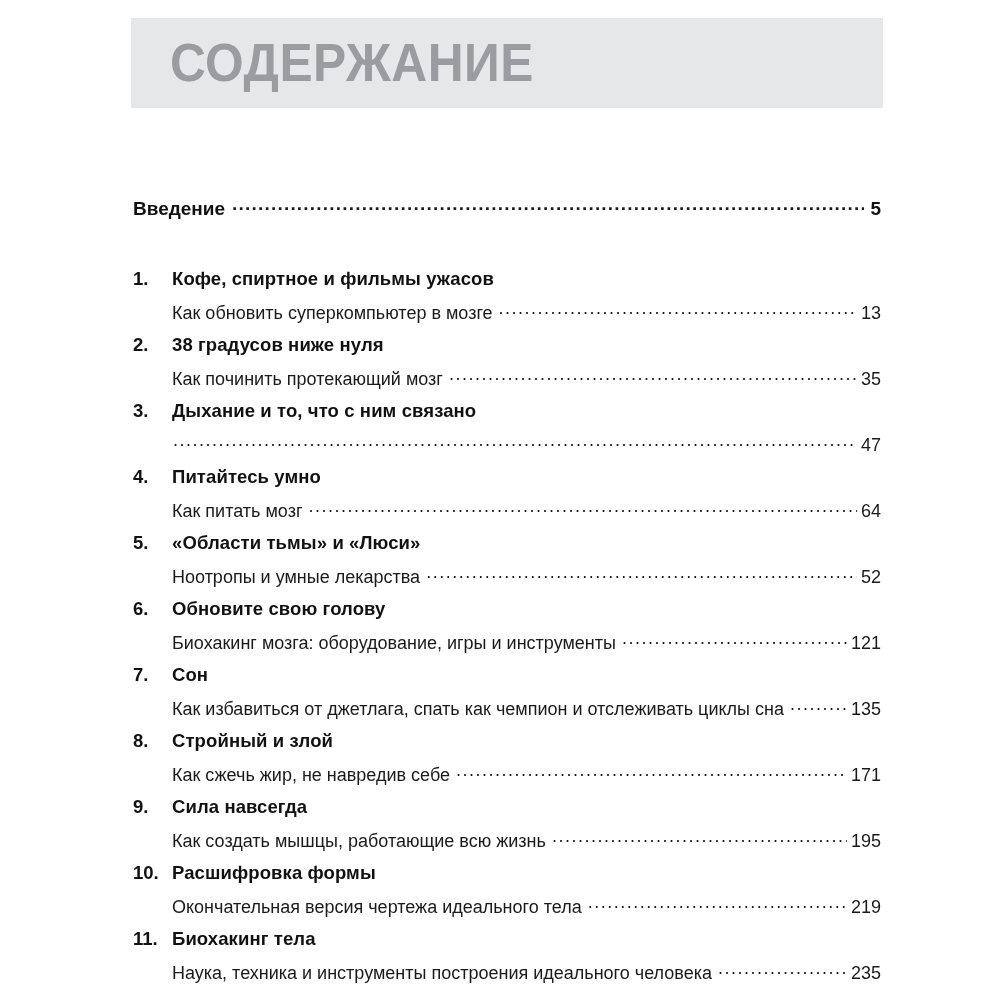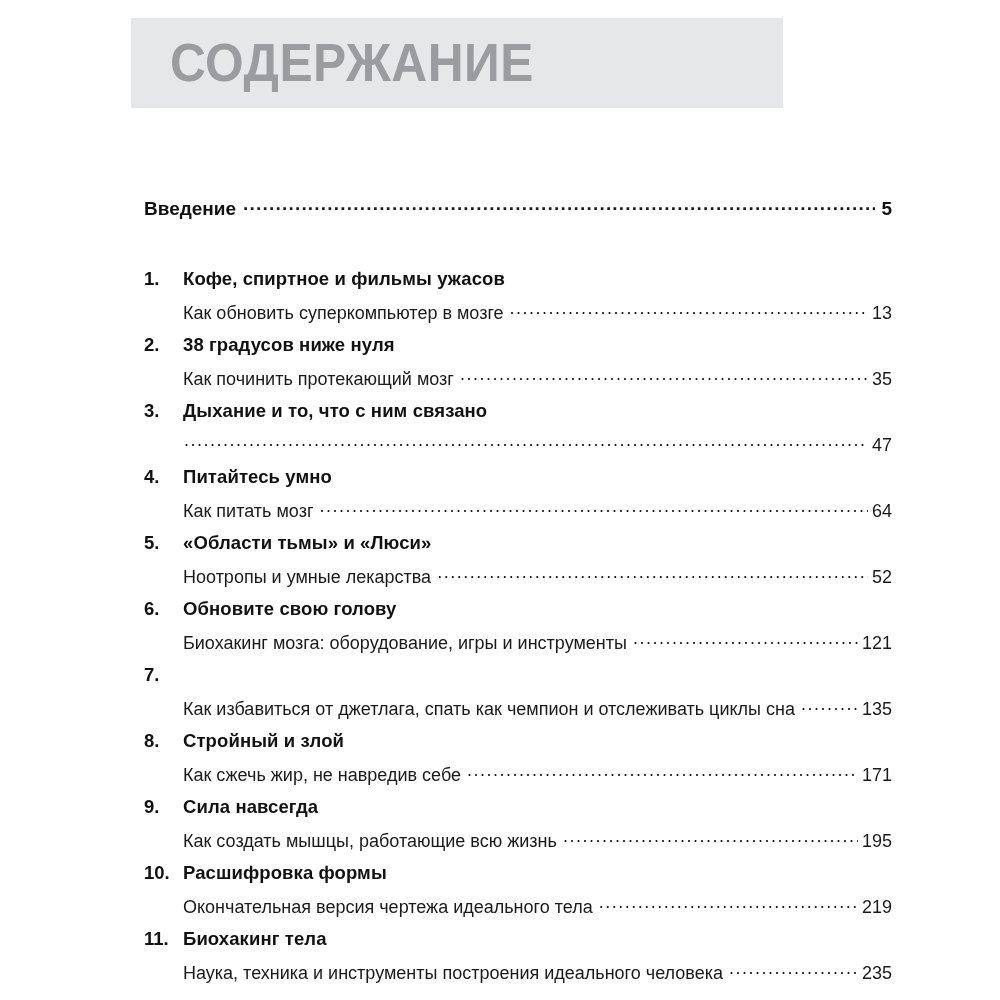--- a/index.html
+++ b/index.html
@@ -22,21 +22,21 @@
     width: 1000px;
     height: 1000px;
     background: #ffffff;
   }
 
   
   .header-band {
     position: absolute;
     left: 131px;
     top: 18px;
-    width: 652px;
+    width: 752px;
     height: 90px;
     background: #e5e7e9;
   }
   .header-title {
     position: absolute;
     left: 39px;
     top: 50%;
     transform: translateY(-52%);
     font-family: "Liberation Sans Narrow", "Liberation Sans", "DejaVu Sans Condensed", sans-serif;
     font-weight: 700;
@@ -45,21 +45,21 @@
     letter-spacing: 0.5px;
     color: #9a9ca0;
     white-space: nowrap;
     transform-origin: left center;
     transform: translateY(-52%) scaleX(0.92);
   }
 
   
   .toc {
     position: absolute;
-    left: 144px;
+    left: 133px;
     top: 196px;
     width: 748px;
   }
 
   .leader-row {
     display: flex;
     align-items: baseline;
     width: 100%;
   }
   .leader-label {
@@ -239,20 +239,21 @@
             <span class="leader-row">
               <span class="leader-label">Биохакинг мозга: оборудование, игры и инструменты</span>
               <span class="leader-dots"></span>
               <span class="leader-page">121</span>
             </span>
           </div>
         </div>
         <div class="chapter">
           <div class="chapter-title-line">
             <span class="chapter-num">7.</span>
+            <span class="chapter-title">Сон</span>
           </div>
           <div class="chapter-sub-line">
             <span class="leader-row">
               <span class="leader-label">Как избавиться от джетлага, спать как чемпион и отслеживать циклы сна</span>
               <span class="leader-dots"></span>
               <span class="leader-page">135</span>
             </span>
           </div>
         </div>
         <div class="chapter">

